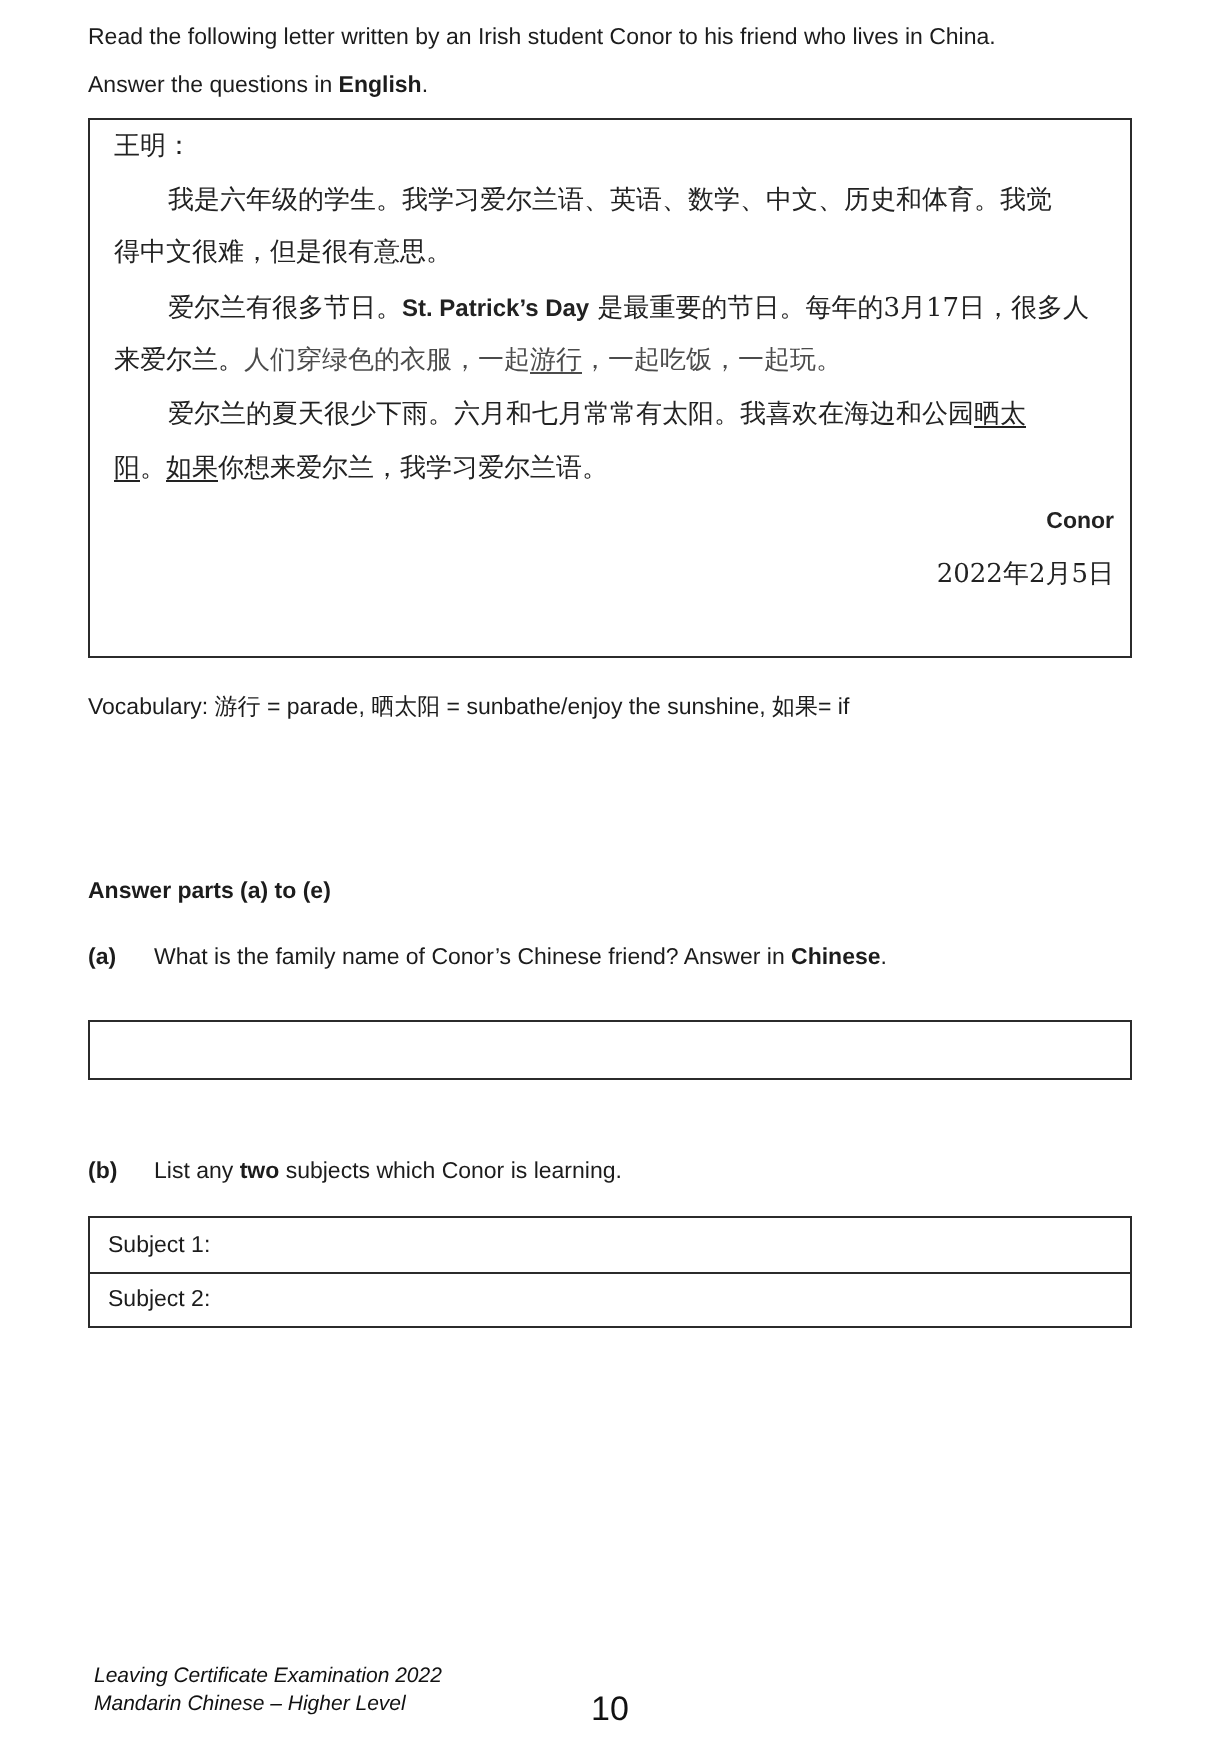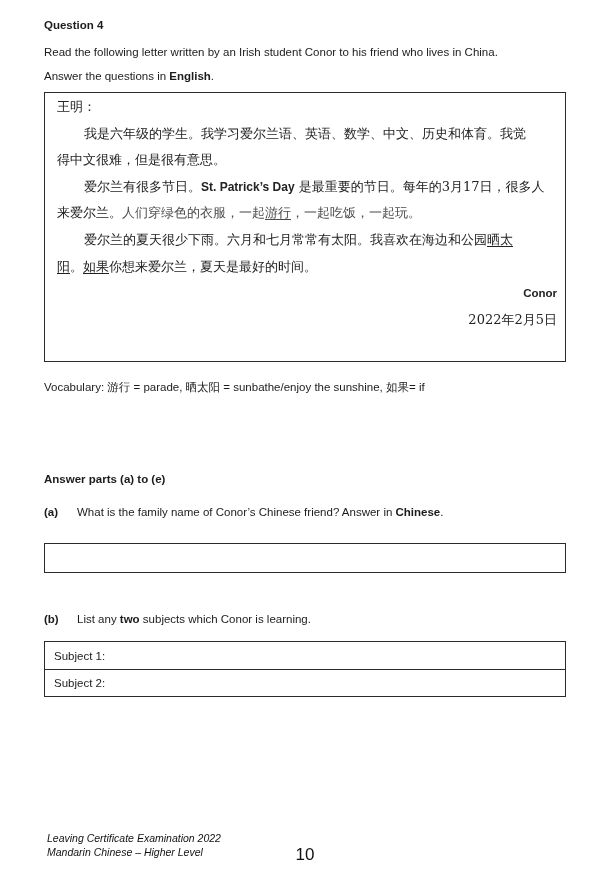--- a/index.html
+++ b/index.html
@@ -71,35 +71,34 @@
     position:absolute; top:845px; left:0; width:100%;
     text-align:center; font-size:17px; color:#111111;
   }
 </style>
 </head>
 <body>
 
 <div class="page">
   <div class="content">
 
-    <div class="q-title">Question 4</div>
 
     <div class="intro">
       <div>Read the following letter written by an Irish student Conor to his friend who lives in China.</div>
       <div><span>Answer the questions in </span><span class="b">English</span><span>.</span></div>
     </div>
 
     <div class="letter-box">
       <div class="letter-line">王明：</div>
       <div class="letter-line indent">我是六年级的学生。我学习爱尔兰语、英语、数学、中文、历史和体育。我觉</div>
       <div class="letter-line">得中文很难，但是很有意思。</div>
       <div class="letter-line indent"><span>爱尔兰有很多节日。</span><span class="latin">St. Patrick’s Day</span><span> 是最重要的节日。每年的3月17日，很多人</span></div>
       <div class="letter-line"><span>来爱尔兰。</span><span class="lighter">人们穿绿色的衣服，一起</span><span class="u lighter">游行</span><span class="lighter">，一起吃饭，一起玩。</span></div>
       <div class="letter-line indent"><span>爱尔兰的夏天很少下雨。六月和七月常常有太阳。我喜欢在海边和公园</span><span class="u">晒太</span></div>
-      <div class="letter-line"><span class="u">阳</span><span>。</span><span class="u">如果</span><span>你想来爱尔兰，夏天是最好的时间。</span></div>
+      <div class="letter-line"><span class="u">阳</span><span>。</span><span class="u">如果</span><span>你想来爱尔兰，我学习爱尔兰语。</span></div>
       <div class="letter-line right sig">Conor</div>
       <div class="letter-line right">2022年2月5日</div>
     </div>
 
     <div class="vocab">Vocabulary: 游行 = parade, 晒太阳 = sunbathe/enjoy the sunshine, 如果= if</div>
 
     <div class="answer-header">Answer parts (a) to (e)</div>
 
     <div class="part-row part-a-row"><span class="part-label">(a)</span><span>What is the family name of Conor’s Chinese friend? Answer in </span><span class="b">Chinese</span><span>.</span></div>
 

